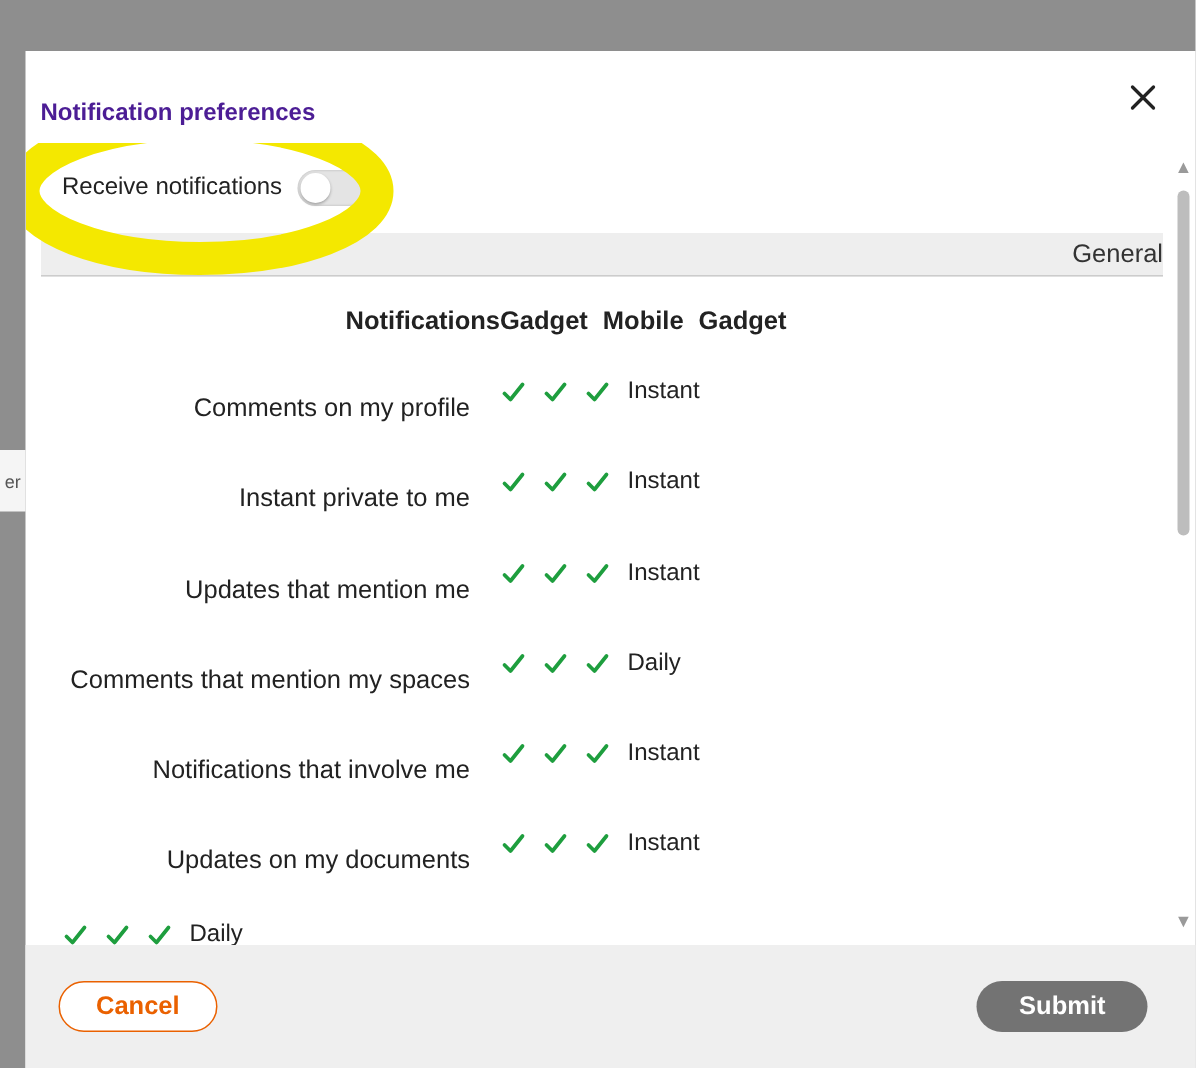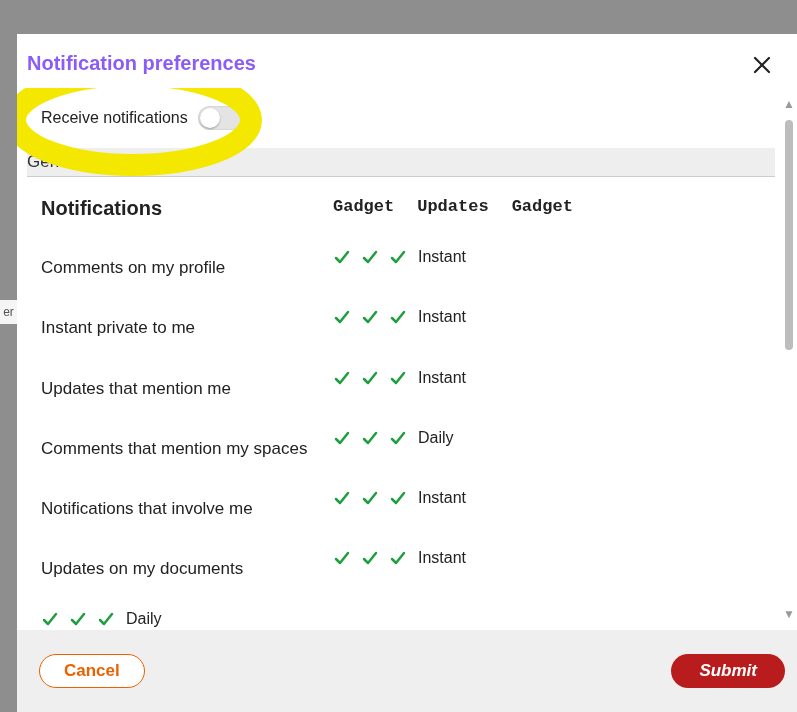--- a/index.html
+++ b/index.html
@@ -21,40 +21,42 @@
     display: flex;
     flex-direction: column;
   }
   .modal-header {
     padding: 18px 22px 10px 10px;
     display: flex;
     justify-content: space-between;
     align-items: flex-start;
   }
   .modal-title {
-    font-size: 20px;
+    font-size: 16px;
     font-weight: 600;
-    color: #8b5cf6;
+    color: #4c1d95;
+    margin-top: 15px;
   }
   .close-btn {
     cursor: pointer;
     padding: 2px;
   }
   .close-btn svg { display: block; }
   .scroll-area {
     flex: 1;
     position: relative;
     overflow: hidden;
     padding-right: 22px;
   }
   .content {
     padding: 0 0 0 10px;
     height: 100%;
     overflow-y: auto;
     scrollbar-width: none;
+    text-align: right;
   }
   .content::-webkit-scrollbar{display:none;}
   .receive-row {
     display: flex;
     align-items: center;
     gap: 10px;
     padding: 18px 14px 18px 14px;
     position: relative;
   }
   .receive-label {
@@ -100,31 +102,30 @@
     margin-left: 0;
   }
   .col-headers {
     display: flex;
     margin-top: 20px;
     margin-bottom: 28px;
     padding-left: 14px;
   }
   .col-notif {
     width: 292px;
-    font-size: 20px;
-    font-weight: 600;
-    color: #222;
-  }
-  .col-channels {
-    display: flex;
-    gap: 23px;
     font-size: 17px;
     font-weight: 600;
     color: #222;
-    font-family: Liberation Mono, monospace;
+  }
+  .col-channels {
+    display: flex;
+    gap: 10px;
+    font-size: 17px;
+    font-weight: 600;
+    color: #222;
   }
   .rows { padding-left: 14px; }
   .row {
     display: flex;
     align-items: flex-start;
     margin-bottom: 24px;
   }
   .row-label {
     width: 292px;
     font-size: 17px;
@@ -172,51 +173,50 @@
     position: absolute;
     top: 22px;
     width: 8px;
     height: 230px;
     background: #bdbdbd;
     border-radius: 4px;
     right: 2px;
   }
   .footer {
     background: #efefef;
-    padding: 24px 12px 24px 22px;
+    padding: 24px 32px 24px 22px;
     display: flex;
     justify-content: space-between;
     align-items: center;
   }
   .btn {
     font-size: 17px;
     font-weight: 600;
     border-radius: 20px;
     padding: 6px 24px;
     cursor: pointer;
     border: none;
     font-family: inherit;
   }
   .btn-cancel {
     background: #ffffff;
     color: #ea6100;
     border: 1.5px solid #ea6100;
   }
   .btn-submit {
-    background: #b91c1c;
+    background: #737373;
     color: #ffffff;
     padding: 7px 28px;
-    font-style: italic;
   }
   .bg-strip {
     position: absolute;
     left: 0;
     top: 300px;
     width: 17px;
-    height: 24px;
+    height: 41px;
     background: #f5f5f5;
     font-size:12px;
     color:#555;
     display:flex;
     align-items:center;
     justify-content:center;
     overflow:hidden;
   }
 </style>
 </head>
@@ -248,21 +248,21 @@
           <div class="toggle-knob"></div>
         </div>
       </div>
 
       <div class="section-header">General</div>
 
       <div class="col-headers">
         <div class="col-notif">Notifications</div>
         <div class="col-channels">
           <span>Gadget</span>
-          <span>Updates</span>
+          <span>Mobile</span>
           <span>Gadget</span>
         </div>
       </div>
 
       <div class="rows" id="rows-container">
           <div class="row">
             <div class="row-label">Comments on my profile</div>
             <div class="checks">
               <span class="check">
                 <svg width="18" height="18" viewBox="0 0 18 18">

